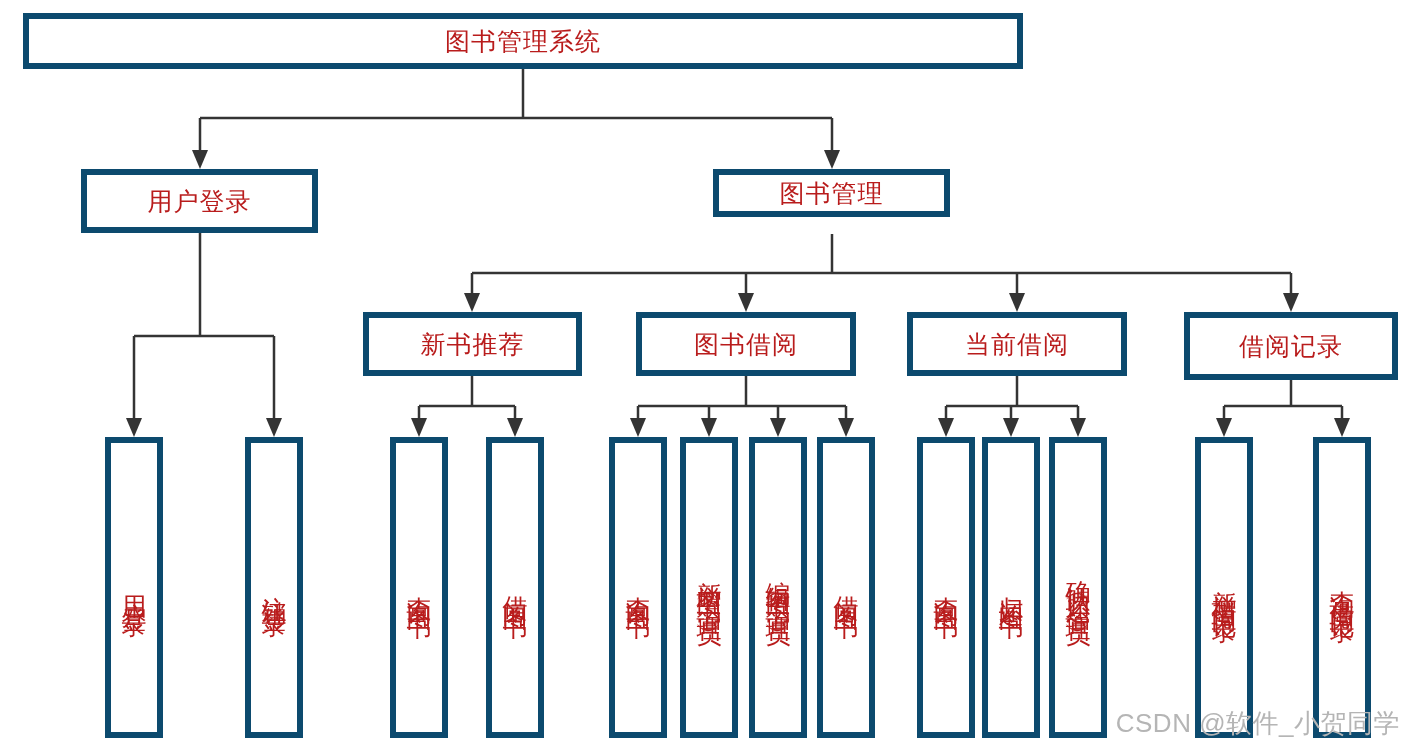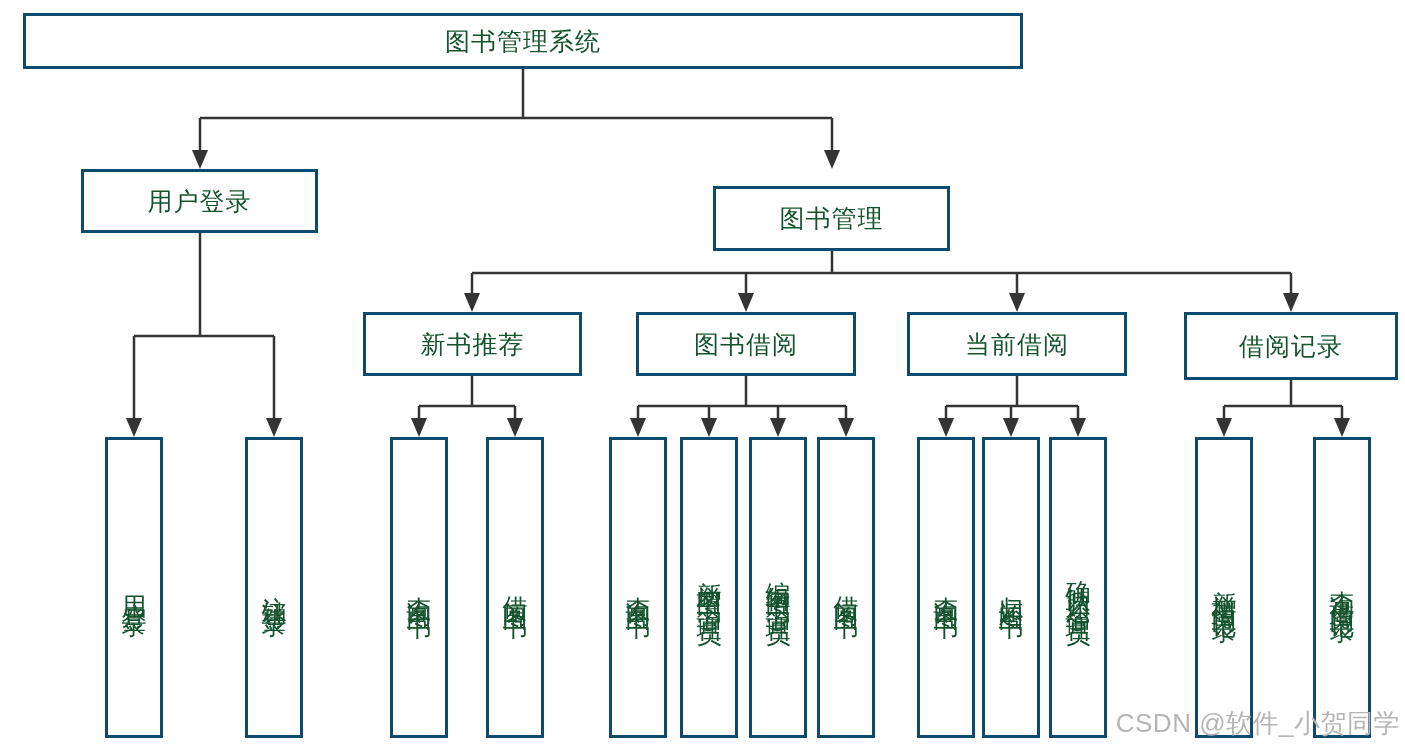--- a/index.html
+++ b/index.html
@@ -8,41 +8,41 @@
     width: 1405px;
     height: 747px;
     background: #ffffff;
     font-family: "Liberation Sans", sans-serif;
     overflow: hidden;
   }
   #wires { position: absolute; left: 0; top: 0; width: 1405px; height: 747px; }
   .node {
     position: absolute;
     box-sizing: border-box;
-    border: 3px solid #0c4a6e;
+    border: 6px solid #0c4a6e;
     background: #ffffff;
-    color: #14532d;
+    color: #b91c1c;
     display: flex;
     align-items: center;
     justify-content: center;
     text-align: center;
   }
   .h-node { font-size: 25px; letter-spacing: 1px; white-space: nowrap; }
   .leaf {
     writing-mode: vertical-rl;
     text-orientation: mixed;
     font-size: 25px;
     letter-spacing: 6px;
     line-height: 1;
   }
   
   .n-root   { left: 23px;   top: 13px;  width: 1000px; height: 56px; }
   
   .n-login  { left: 81px;   top: 169px; width: 237px;  height: 64px; }
-  .n-mgmt   { left: 713px;  top: 186px; width: 237px;  height: 65px; }
+  .n-mgmt   { left: 713px;  top: 169px; width: 237px;  height: 48px; }
   
   .n-newbook { left: 363px;  top: 312px; width: 219px; height: 64px; }
   .n-borrow  { left: 636px;  top: 312px; width: 220px; height: 64px; }
   .n-current { left: 907px;  top: 312px; width: 220px; height: 64px; }
   .n-records { left: 1184px; top: 312px; width: 214px; height: 68px; }
   
   .lf { top: 437px; height: 301px; width: 58px; }
   .lf-1  { left: 105px;  }
   .lf-2  { left: 245px;  }
   .lf-3  { left: 390px;  }

